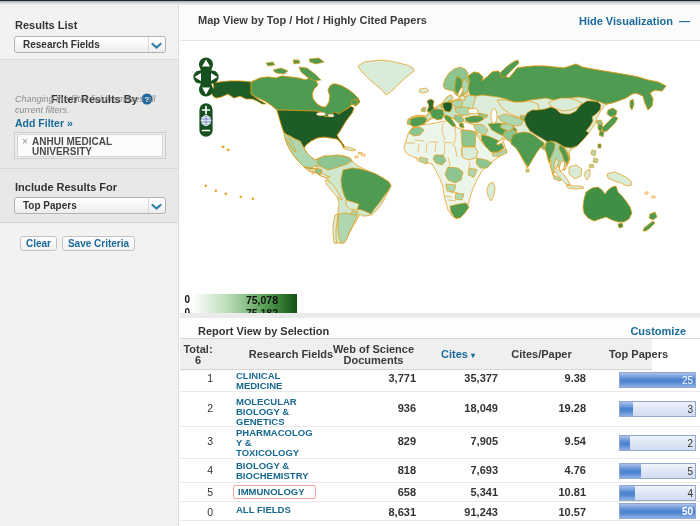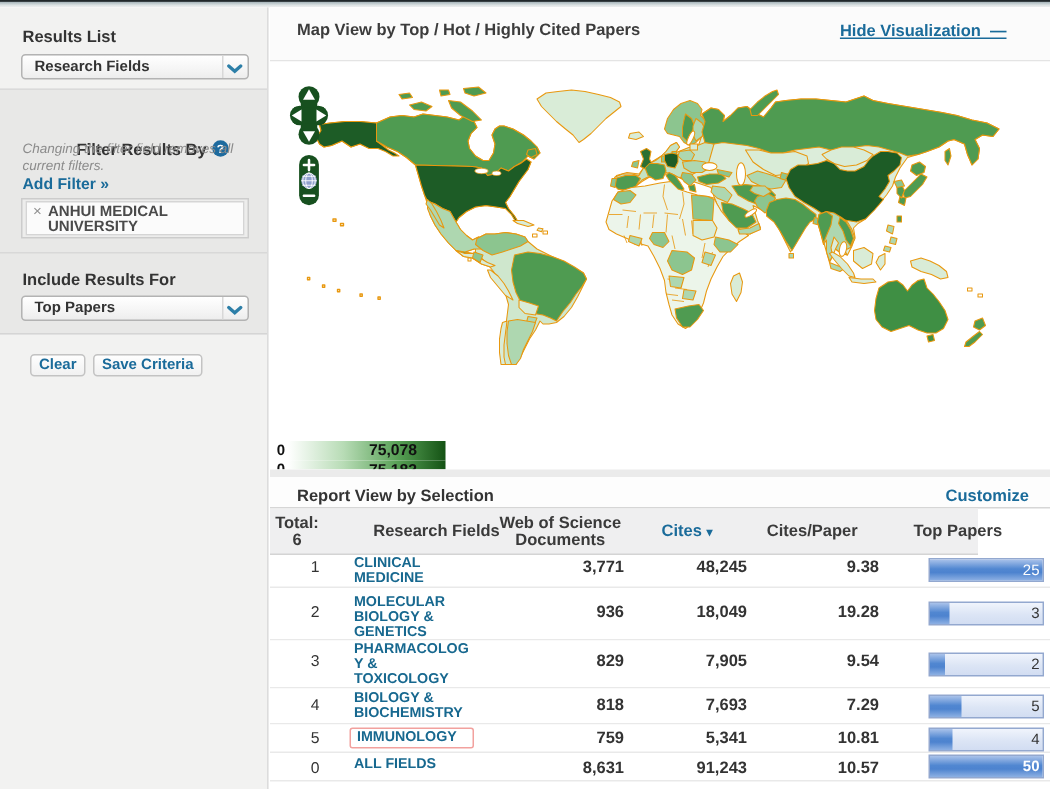--- a/index.html
+++ b/index.html
@@ -21,21 +21,21 @@
   line-height:15px; padding-left:8px; }
 .sel .chev { position:absolute; right:0; top:0; width:17px; height:15px; border-left:1px solid #d8d8d8; }
 .sel svg { position:absolute; right:3px; top:4.5px; }
 .btn { position:absolute; height:15px; border:1px solid #c3c3c3; border-radius:3px;
   background:linear-gradient(180deg,#fefefe,#f1f1f1); color:#1a6b9a; font-weight:bold; font-size:10px;
   text-align:center; line-height:13px; }
 
 #main { left:180px; top:5px; width:520px; height:521px; background:#fff; }
 #mainhdr { position:absolute; left:0; top:0; width:520px; height:36px; background:#fbfbfb; border-bottom:1px solid #e4e4e4; }
 #maptitle { position:absolute; left:18px; top:9px; font-size:11px; font-weight:bold; color:#3c3c3c; }
-#hideviz { position:absolute; right:29px; top:10px; font-size:11px; font-weight:bold; color:#1a6b9a;text-decoration:underline; }
+#hideviz { position:absolute; right:10px; top:10px; font-size:11px; font-weight:bold; color:#1a6b9a; }
 #vizpanel { position:absolute; left:0; top:36px; width:520px; height:272px; background:#fff; overflow:hidden; }
 #gap1 { position:absolute; left:0; top:308px; width:520px; height:5px; background:#ebebeb; }
 #reportbar { position:absolute; left:0; top:313px; width:520px; height:21px; background:#fdfdfd; border-bottom:1px solid #d6d6d6; }
 #reportbar .t { position:absolute; left:18px; top:7px; font-size:11px; font-weight:bold; color:#333; }
 #reportbar .c { position:absolute; right:14px; top:7px; font-size:11px; font-weight:bold; color:#1a6b9a; }
 
 #thead { position:absolute; left:0; top:334px; width:472px; height:31px; background:#efeff0; border-bottom:1px solid #d4d4d4;
   font-size:11px; font-weight:bold; color:#3a3a3a; }
 #thead div { position:absolute; text-align:center; line-height:11px; }
 .trow { position:absolute; left:0; width:520px; border-bottom:1px solid #e9e9e9; background:#fff; }
@@ -278,21 +278,21 @@
       <div style="left:56px;top:10px;width:110px;">Research Fields</div>
       <div style="left:151px;top:5px;width:85px;">Web of Science<br>Documents</div>
       <div style="left:248px;top:10px;width:60px;color:#1a6b9a;">Cites <span style="font-size:8px;">▾</span></div>
       <div style="left:316px;top:10px;width:91px;">Cites/Paper</div>
       <div style="left:413px;top:10px;width:91px;">Top Papers</div>
     </div>
     <div class="trow" style="top:365px;height:22px;">
       <div class="rank" style="top:2px;">1</div>
       <div class="fld" style="top:1px;">CLINICAL<br>MEDICINE</div>
       <div class="num n3" style="top:2px;">3,771</div>
-      <div class="num n4" style="top:2px;">48,245</div>
+      <div class="num n4" style="top:2px;">35,377</div>
       <div class="num n5" style="top:2px;">9.38</div>
       <div class="bar" style="top:2px;">
           <div class="seg" style="width:75px;"></div>
           <div class="bv w">25</div>
         </div>
     </div>
     <div class="trow" style="top:387px;height:35px;">
       <div class="rank" style="top:10px;">2</div>
       <div class="fld" style="top:5px;">MOLECULAR<br>BIOLOGY &amp;<br>GENETICS</div>
       <div class="num n3" style="top:10px;">936</div>
@@ -312,30 +312,30 @@
       <div class="bar" style="top:8px;">
           <div class="seg" style="width:10px;"></div>
           <div class="bv">2</div>
         </div>
     </div>
     <div class="trow" style="top:454px;height:24px;">
       <div class="rank" style="top:5px;">4</div>
       <div class="fld" style="top:2px;">BIOLOGY &amp;<br>BIOCHEMISTRY</div>
       <div class="num n3" style="top:5px;">818</div>
       <div class="num n4" style="top:5px;">7,693</div>
-      <div class="num n5" style="top:5px;">7.29</div>
+      <div class="num n5" style="top:5px;">4.76</div>
       <div class="bar" style="top:4px;">
           <div class="seg" style="width:21px;"></div>
           <div class="bv">5</div>
         </div>
     </div>
     <div class="trow" style="top:478px;height:19px;">
       <div class="rank" style="top:3px;">5</div>
       <div class="fld" style="top:4px;left:53px;width:130px;"><span style="border:1px solid #f2a19e;border-radius:2px;padding:0px 10px 1px 4px;">IMMUNOLOGY</span></div>
-      <div class="num n3" style="top:3px;">759</div>
+      <div class="num n3" style="top:3px;">658</div>
       <div class="num n4" style="top:3px;">5,341</div>
       <div class="num n5" style="top:3px;">10.81</div>
       <div class="bar" style="top:2px;">
           <div class="seg" style="width:15px;"></div>
           <div class="bv">4</div>
         </div>
     </div>
     <div class="trow" style="top:497px;height:19px;">
       <div class="rank" style="top:4px;">0</div>
       <div class="fld" style="top:3px;">ALL FIELDS</div>

